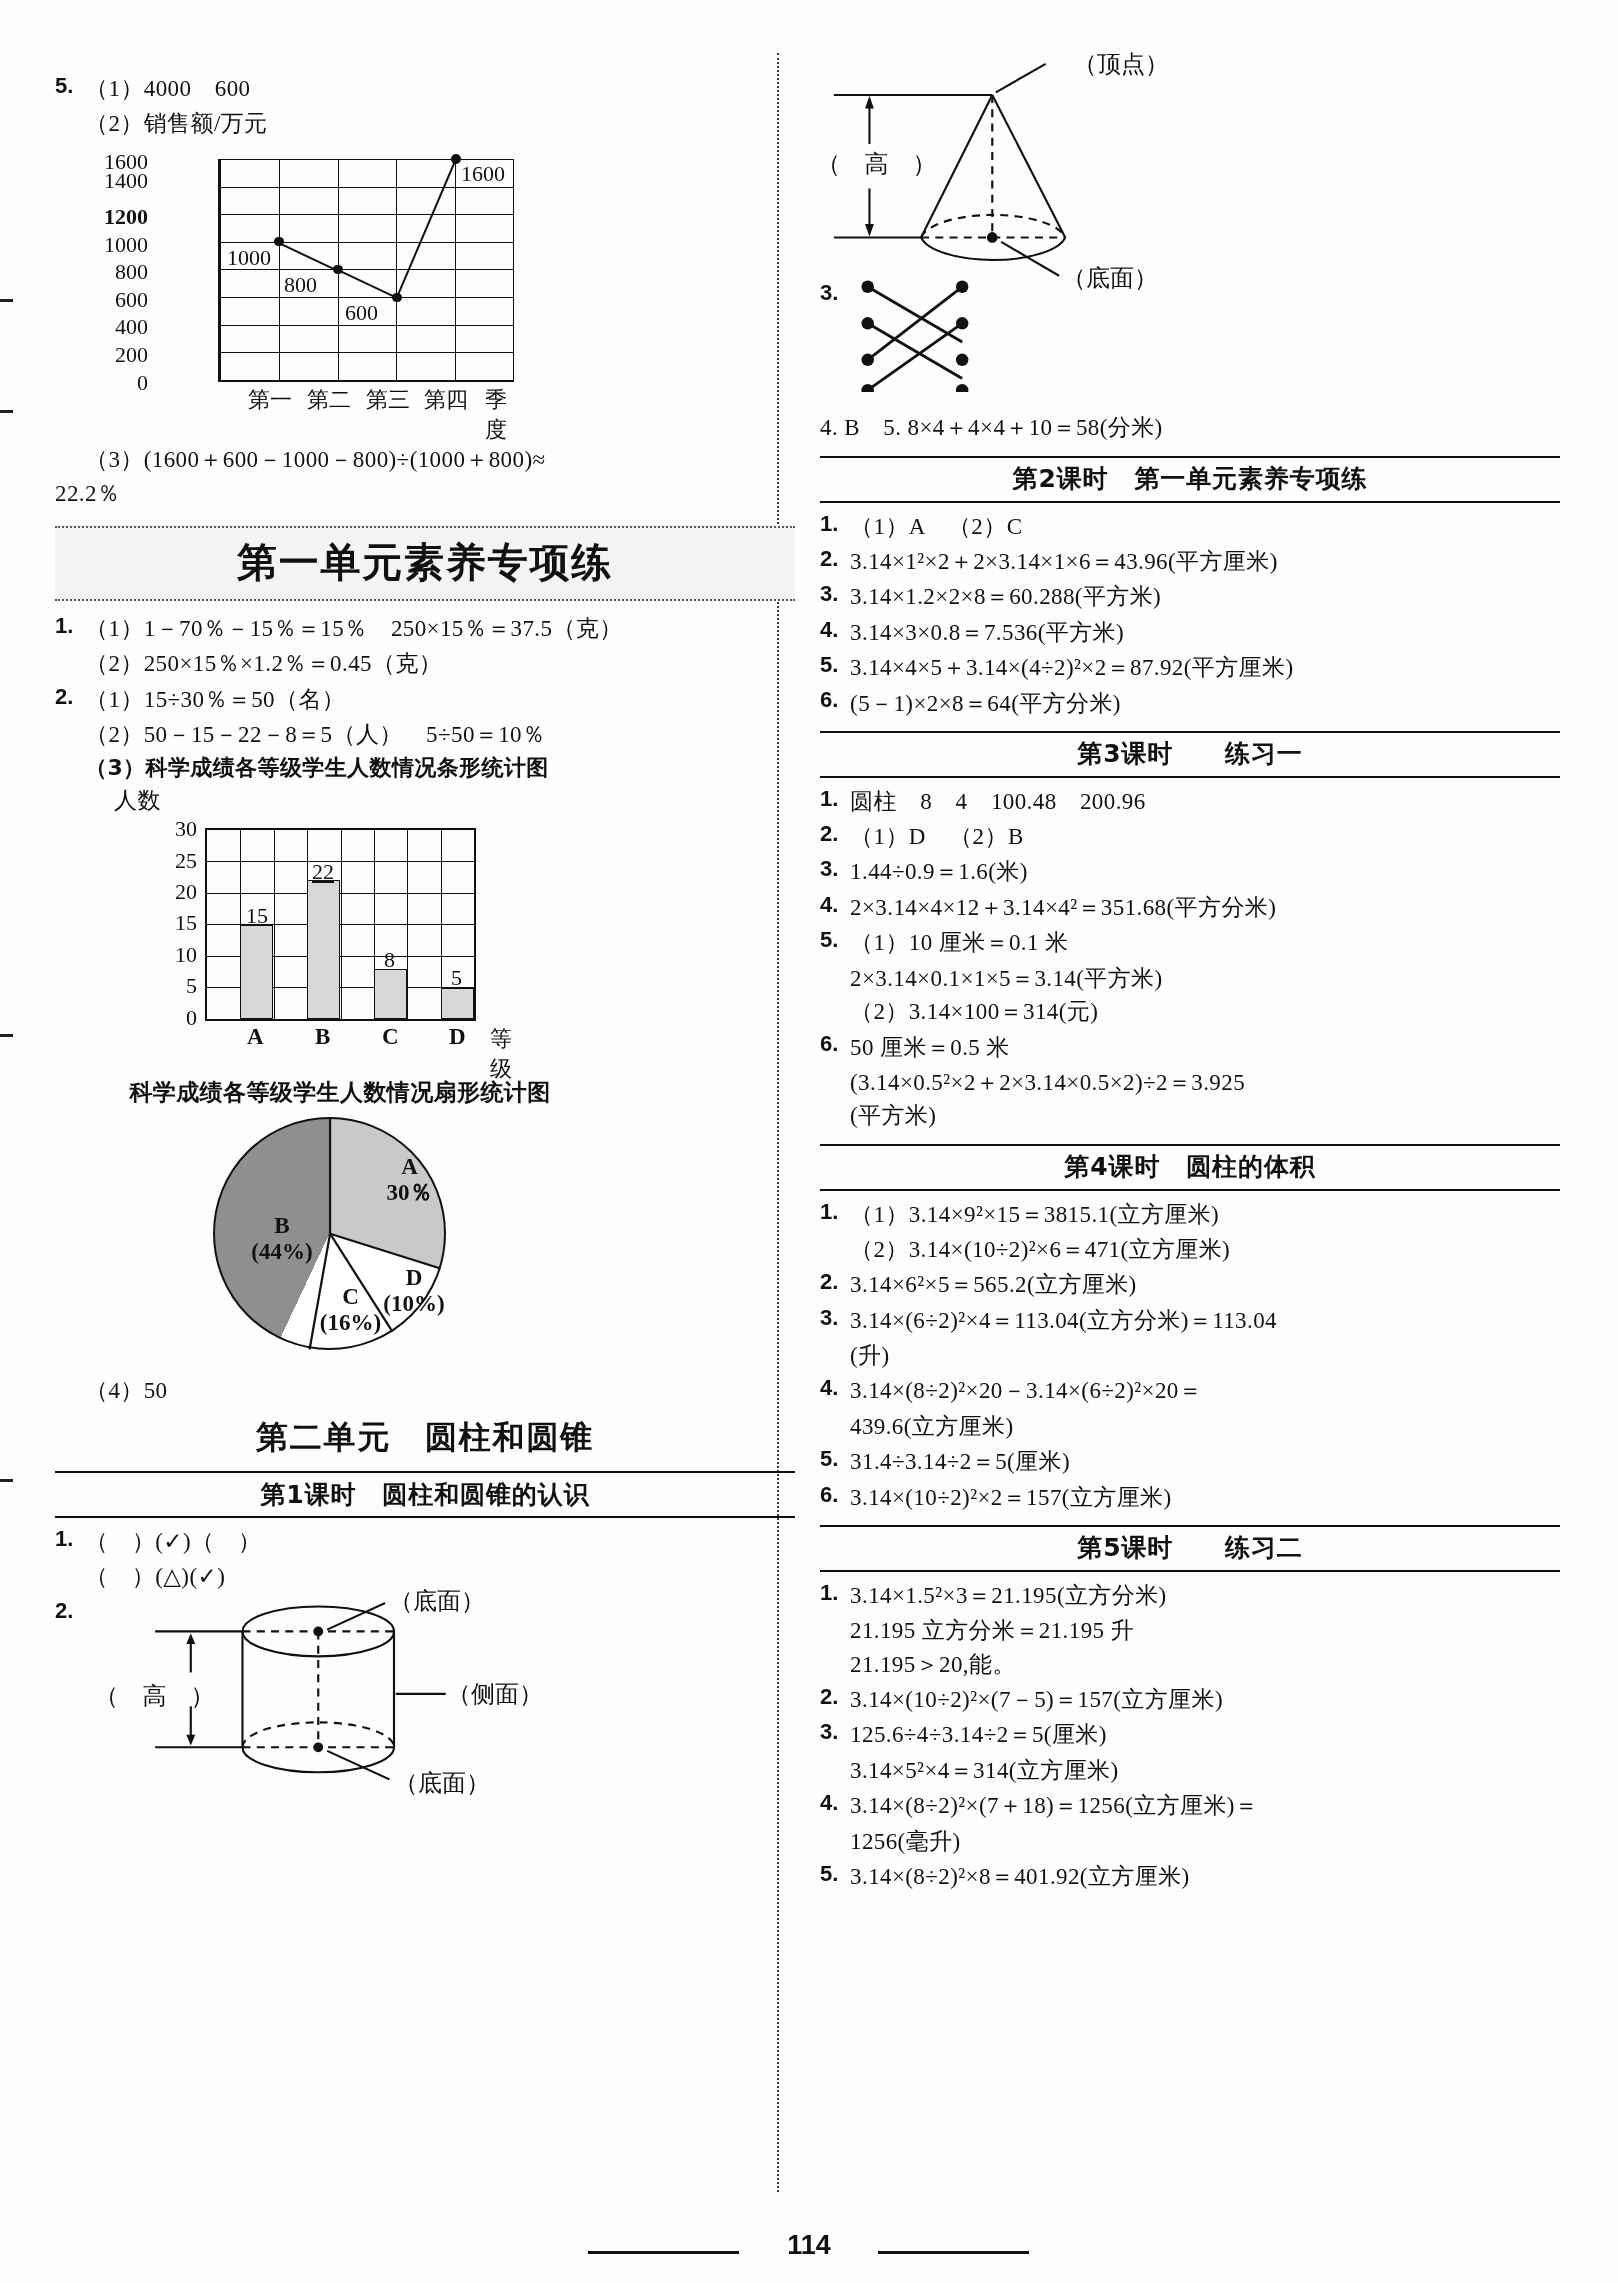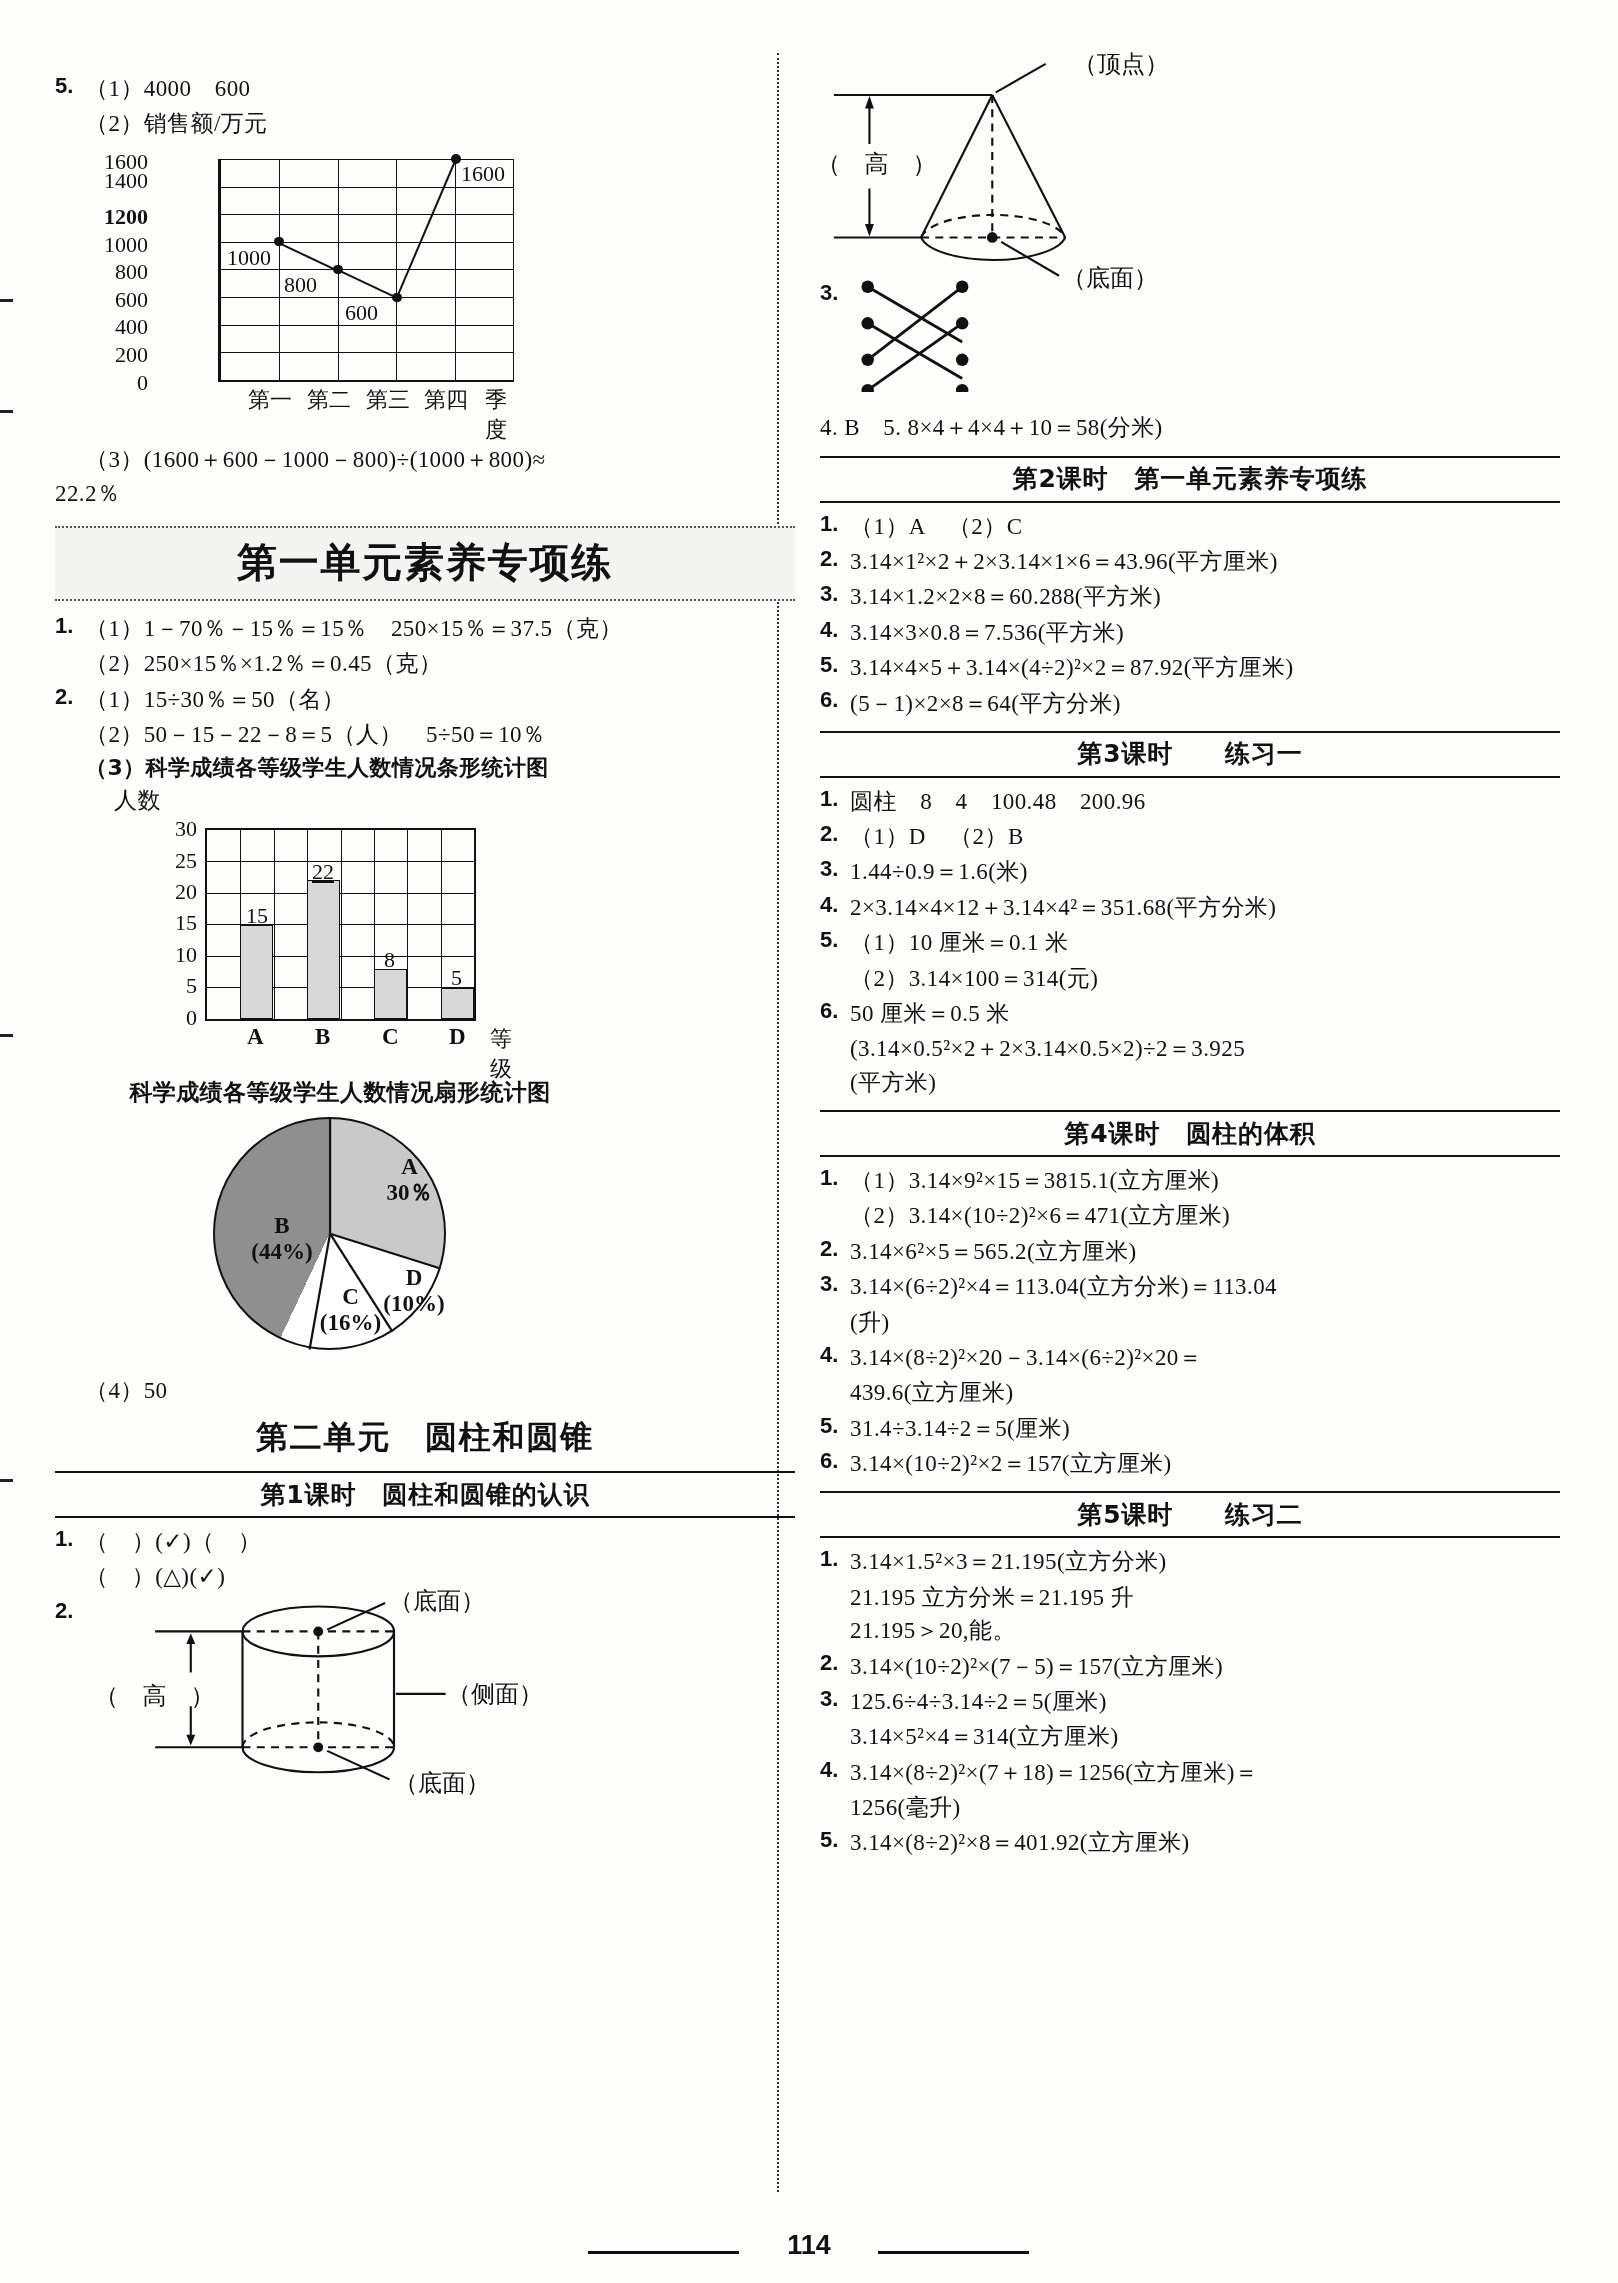--- a/index.html
+++ b/index.html
@@ -407,20 +407,21 @@
           <span class="bodytxt line">1.44÷0.9＝1.6(米)</span>
         </div>
         <div class="ans-row">
           <span class="num">4.</span>
           <span class="bodytxt line">2×3.14×4×12＋3.14×4²＝351.68(平方分米)</span>
         </div>
         <div class="ans-row">
           <span class="num">5.</span>
           <span class="bodytxt line">（1）10 厘米＝0.1 米</span>
         </div>
+        <div class="line indent">2×3.14×0.1×1×5＝3.14(平方米)</div>
         <div class="line indent">（2）3.14×100＝314(元)</div>
         <div class="ans-row">
           <span class="num">6.</span>
           <span class="bodytxt line">50 厘米＝0.5 米</span>
         </div>
         <div class="line indent">(3.14×0.5²×2＋2×3.14×0.5×2)÷2＝3.925</div>
         <div class="line indent">(平方米)</div>
       </div>
 
     <div class="lesson-head">第4课时　圆柱的体积</div>

